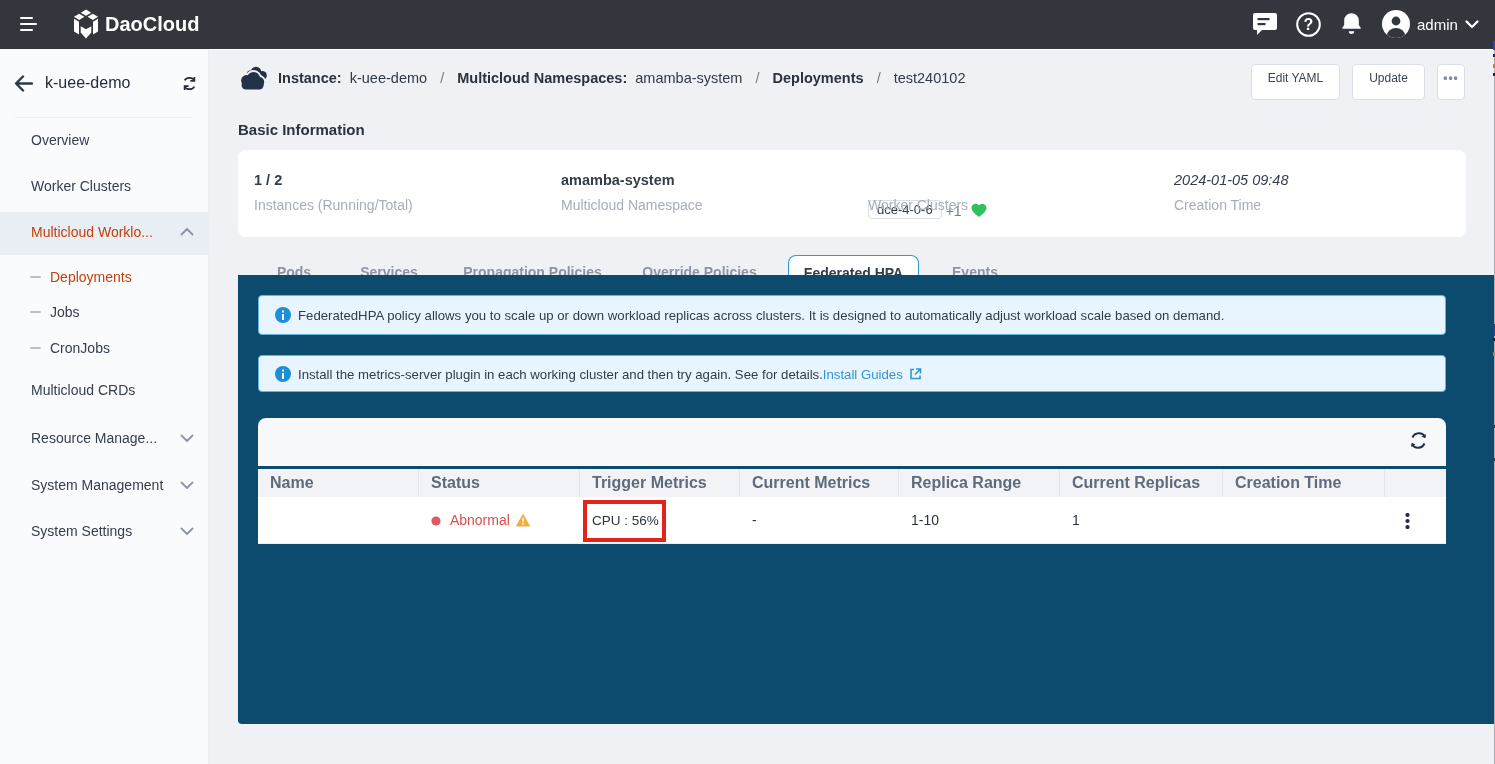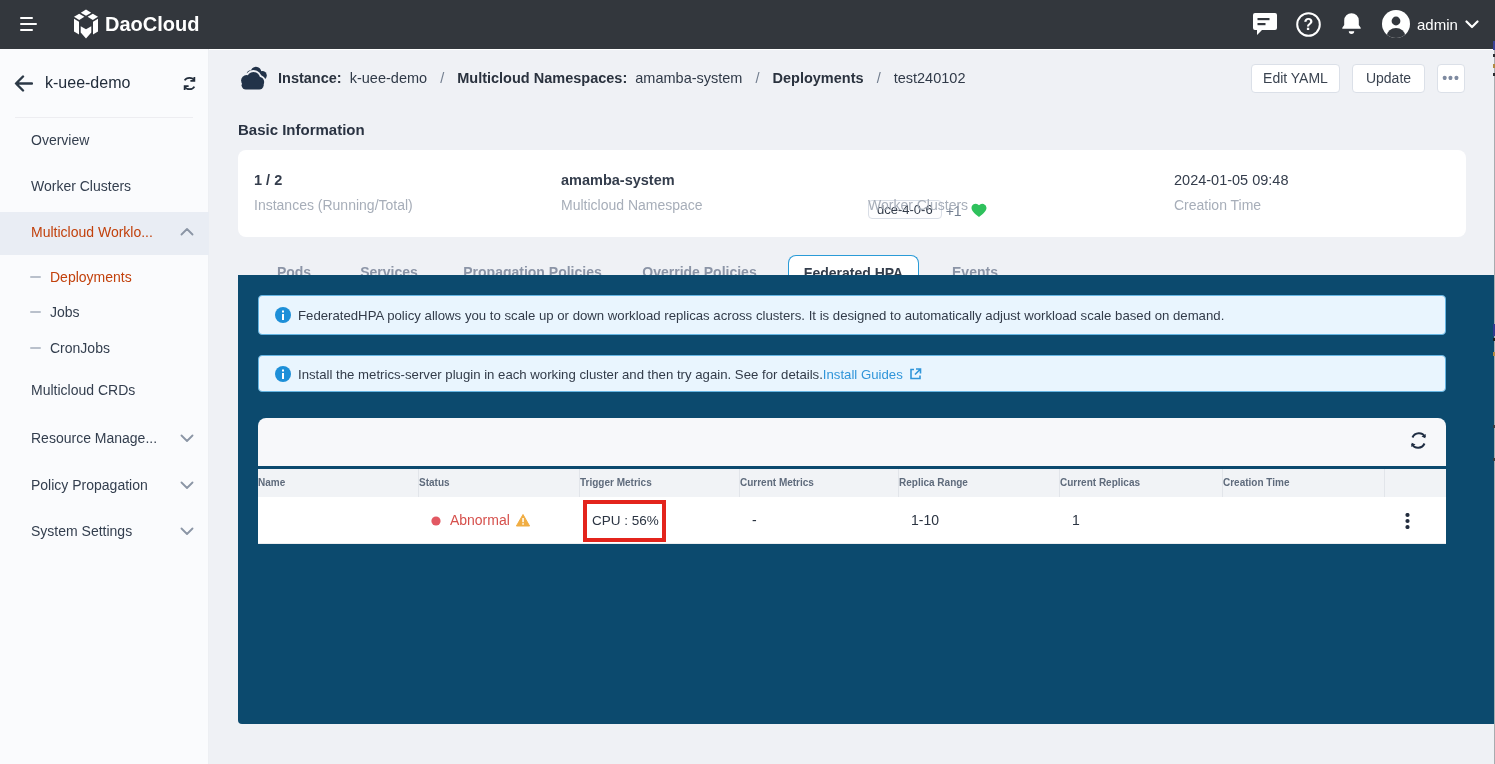--- a/index.html
+++ b/index.html
@@ -23,21 +23,21 @@
 .sub { left:50px; }
 .chev { position:absolute; left:180px; }
 
 
 #main { position:absolute; left:209px; top:49px; width:1286px; height:715px; }
 
 
 #crumb { position:absolute; left:29px; top:15px; width:1228px; height:56px; font-size:14.5px; color:#303a48; }
 #crumb .b { font-weight:bold; color:#2a323e; }
 #crumb .sep { color:#717d8e; padding:0 9px; }
-.btn { position:absolute; top:15px; height:29px; background:#fff; border:1px solid #dbe0e8; border-radius:4px; font-size:14px; color:#3a4350; text-align:center; line-height:27px; }
+.btn { position:absolute; top:15px; height:36px; background:#fff; border:1px solid #dbe0e8; border-radius:4px; font-size:12px; color:#3a4350; text-align:center; line-height:27px; }
 
 
 #basic-title { position:absolute; left:29px; top:72px; font-size:15px; font-weight:bold; color:#2a3342; }
 #card { position:absolute; left:29px; top:101px; width:1228px; height:87px; background:#fff; border-radius:8px; }
 .cv { position:absolute; top:22px; font-size:14.5px; color:#343d4c; font-weight:bold; }
 .cl { position:absolute; top:47px; font-size:14px; color:#a7aeb9; }
 
 
 #tabline { position:absolute; left:29px; top:241px; width:1228px; height:1px; background:#2a9bd7; }
 .tab { position:absolute; top:215px; height:32px; font-size:14px; color:#8b94a6; font-weight:bold; text-align:center; }
@@ -46,21 +46,21 @@
 
 #panel { position:absolute; left:29px; top:226px; width:1436px; height:449px; background:#0c4a6e; border-radius:0 0 4px 4px; }
 .alert { position:absolute; left:20px; width:1188px; background:#e9f5fe; border:1px solid #66b5e2; border-radius:4px; font-size:13.2px; color:#323b49; }
 .alert .ic { position:absolute; left:16px; top:50%; margin-top:-8px; }
 .alert .tx { position:absolute; left:39px; top:50%; transform:translateY(-50%); white-space:nowrap; }
 a.lnk { color:#3095d9; text-decoration:none; }
 
 
 #toolbar { position:absolute; left:20px; top:143px; width:1188px; height:48px; background:#f7f8fa; border-radius:8px 8px 0 0; }
 #thead { position:absolute; left:20px; top:193.5px; width:1188px; height:28px; background:#f1f3f6; }
-.th { position:absolute; top:0; height:28px; line-height:28px; font-size:10px; font-weight:bold; color:#5f6b7c; border-right:1px solid #e2e5ea; }
+.th { position:absolute; top:0; height:28px; line-height:28px; font-size:16px; font-weight:bold; color:#5f6b7c; padding-left:12px; border-right:1px solid #e2e5ea; }
 .th:last-child { border-right:none; }
 #trow { position:absolute; left:20px; top:222px; width:1188px; height:47px; background:#fff; border-bottom:1px solid #ebedf0; font-size:14px; color:#2b3442; }
 .td { position:absolute; top:0; height:47px; line-height:47px; padding-left:12px; }
 #redbox { position:absolute; left:325px; top:3px; width:83px; height:42px; border:4px solid #e3241c; }
 </style>
 </head>
 <body>
 
 <div id="topbar">
 
@@ -143,21 +143,21 @@
   <div class="dash" style="top:262px"></div>
   <div class="mi sub" style="top:255px">Jobs</div>
   <div class="dash" style="top:298px"></div>
   <div class="mi sub" style="top:291px">CronJobs</div>
 
   <div class="mi" style="top:333px">Multicloud CRDs</div>
   <div class="mi" style="top:381px">Resource Manage...</div>
   <svg class="chev" style="top:385px" width="14" height="8" viewBox="0 0 14 8">
       <path d="M1.5 1.5 L7 7 L12.5 1.5" fill="none" stroke="#8b95a5" stroke-width="1.8" stroke-linecap="round" stroke-linejoin="round"></path>
     </svg>
-  <div class="mi" style="top:428px">Policy Propagation</div>
+  <div class="mi" style="top:428px">System Management</div>
   <svg class="chev" style="top:432px" width="14" height="8" viewBox="0 0 14 8">
       <path d="M1.5 1.5 L7 7 L12.5 1.5" fill="none" stroke="#8b95a5" stroke-width="1.8" stroke-linecap="round" stroke-linejoin="round"></path>
     </svg>
   <div class="mi" style="top:474px">System Settings</div>
   <svg class="chev" style="top:478px" width="14" height="8" viewBox="0 0 14 8">
       <path d="M1.5 1.5 L7 7 L12.5 1.5" fill="none" stroke="#8b95a5" stroke-width="1.8" stroke-linecap="round" stroke-linejoin="round"></path>
     </svg>
 </div>
 
 <div id="main">
@@ -196,21 +196,21 @@
     <div class="cv" style="left:323px">amamba-system</div>
     <div class="cl" style="left:323px">Multicloud Namespace</div>
     <div class="cv" style="left:630px;font-weight:normal;margin-top:30px;">
       <span style="display:inline-block;border:1px solid #d9dee6;border-radius:4px;background:#fdfdfe;font-size:13px;color:#333c4a;padding:1px 8px;position:relative;top:-2px;">dce-4-0-6</span>
       <span style="color:#717d8e;font-size:14px;"> +1</span>
       <svg width="16" height="15" viewBox="0 0 16 15" style="vertical-align:-2px;margin-left:5px;">
           <path fill="#2ec15c" d="M8 14 C2.5 10 0.5 7.5 0.5 4.8 A4.2 4.2 0 0 1 8 2.3 A4.2 4.2 0 0 1 15.5 4.8 C15.5 7.5 13.5 10 8 14 Z"></path>
         </svg>
     </div>
     <div class="cl" style="left:630px">Worker Clusters</div>
-    <div class="cv" style="left:936px;font-weight:normal;">2024-01-05 09:48</div>
+    <div class="cv" style="left:936px;font-weight:normal;font-style:italic;">2024-01-05 09:48</div>
     <div class="cl" style="left:936px">Creation Time</div>
   </div>
 
   <div class="tab" style="left:37px;width:96px;">Pods</div>
   <div class="tab" style="left:133px;width:94px;">Services</div>
   <div class="tab" style="left:248px;width:151px;">Propagation Policies</div>
   <div class="tab" style="left:412px;width:157px;">Override Policies</div>
   <div class="tab" style="left:718px;width:96px;">Events</div>
   <div id="tabline"></div>
   <div id="tab-active">Federated HPA</div>

